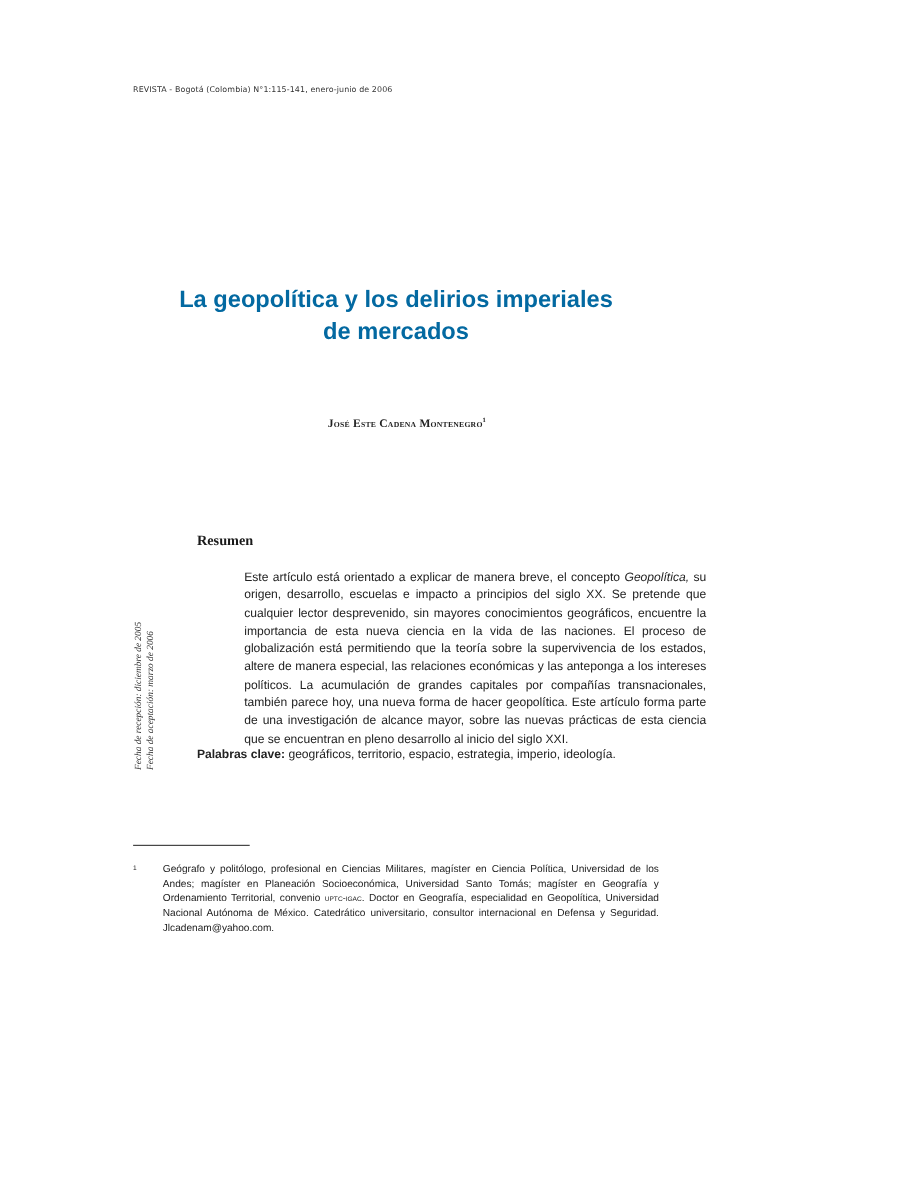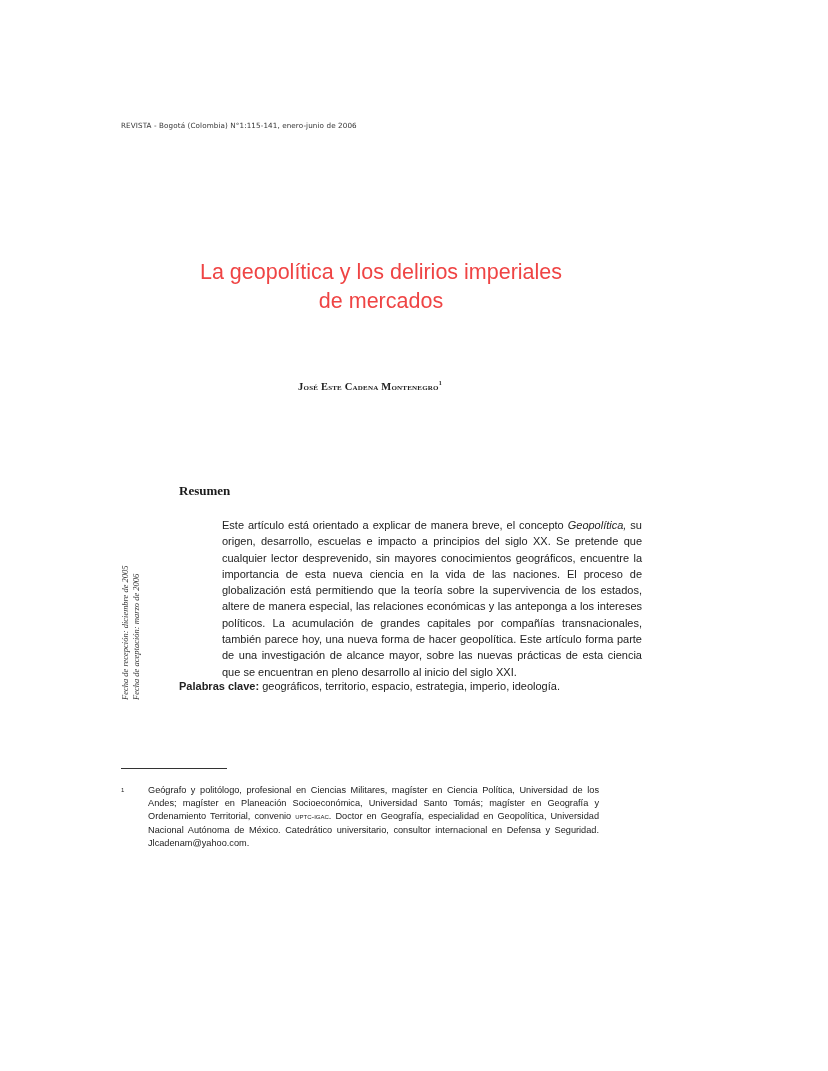--- a/index.html
+++ b/index.html
@@ -1,18 +1,18 @@
 <!DOCTYPE html>
 <html><head>
 <meta charset="utf-8">
 <style>
   html, body { margin: 0; padding: 0; background: #ffffff; }
   body { width: 828px; height: 1071px; position: relative; overflow: hidden; color: #1a1a1a; }
-  .running-head { position: absolute; left: 121px; top: 77px; font-family: "DejaVu Sans", sans-serif; font-size: 7.2px; color: #333; letter-spacing: 0.1px; margin-top: 44px; }
-  .title { position: absolute; left: 171px; top: 258px; width: 420px; text-align: center; font-family: "Liberation Sans", sans-serif; font-size: 21.5px; line-height: 29px; color: #ef4444; }
+  .running-head { position: absolute; left: 121px; top: 77px; font-family: "DejaVu Sans", sans-serif; font-size: 7.2px; color: #333; letter-spacing: 0.1px; }
+  .title { position: absolute; left: 150px; top: 258px; width: 420px; text-align: center; font-family: "Liberation Sans", sans-serif; font-size: 21.5px; line-height: 29px; color: #0369a1; font-weight: bold; }
   .title div { white-space: nowrap; }
   .author { position: absolute; left: 160px; top: 380px; width: 420px; text-align: center; font-family: "Liberation Serif", serif; font-weight: bold; font-size: 10.5px; font-variant: small-caps; color: #222; letter-spacing: 0.2px; }
   .author sup { font-size: 6px; }
   .abstract-heading { position: absolute; left: 179px; top: 483px; font-family: Liberation Serif, serif; font-weight: bold; font-size: 13px; color: #1a1a1a; }
   .abstract { position: absolute; left: 179px; top: 517px; width: 420px; font-family: "Liberation Sans", sans-serif; font-size: 11px; line-height: 16.3px; text-align: justify; color: #222; margin-left: 43px; }
   .abstract em { font-style: italic; }
   .keywords { position: absolute; left: 179px; top: 680px; font-family: "Liberation Sans", sans-serif; font-size: 11px; color: #222; }
   .keywords b { font-weight: bold; }
   .dates { position: absolute; left: 120px; top: 700px; transform: rotate(-90deg); transform-origin: left top; font-family: "Liberation Serif", serif; font-style: italic; font-size: 8.5px; line-height: 11px; color: #333; white-space: nowrap; }
   .footnote-rule { position: absolute; left: 121px; top: 768px; width: 106px; height: 0; border-top: 1px solid #333; }

